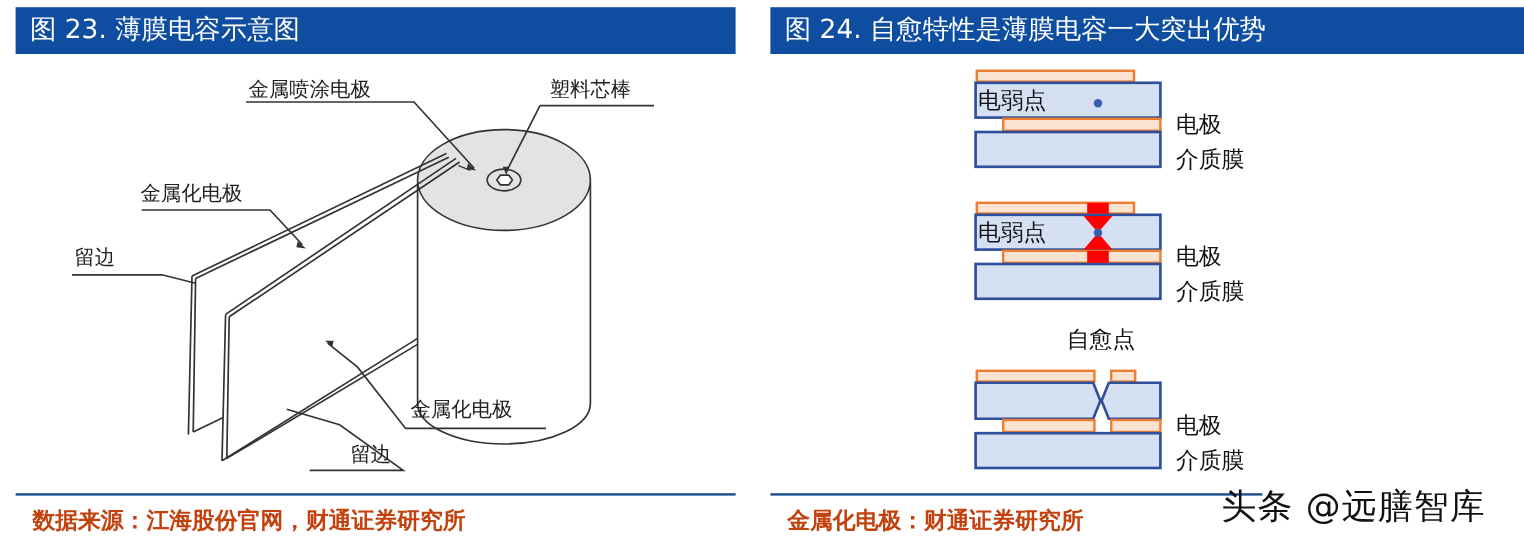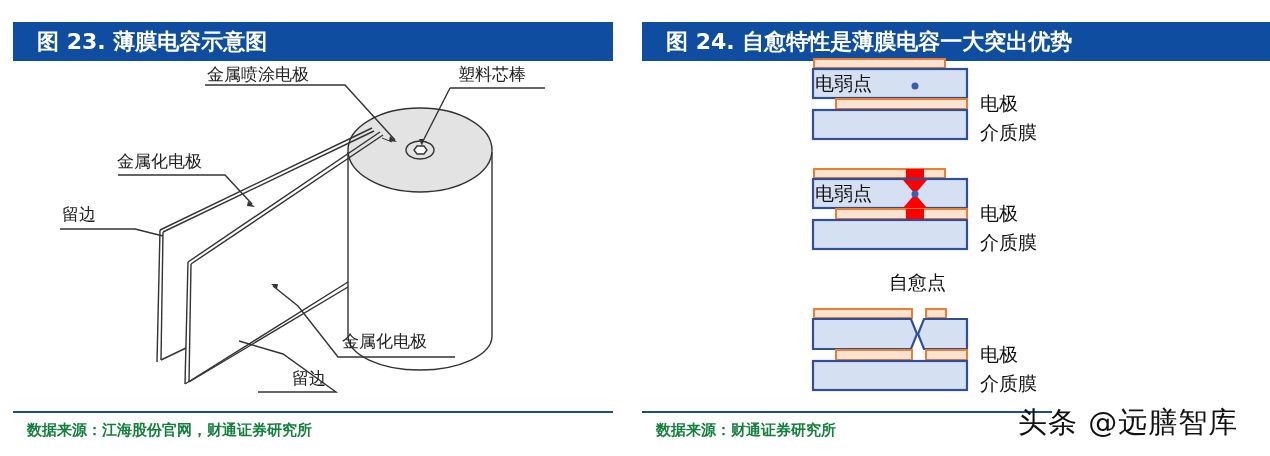--- a/index.html
+++ b/index.html
@@ -1,26 +1,26 @@
 <!DOCTYPE html>
 <html><head>
 <meta charset="utf-8">
 <style>
   html, body { margin:0; padding:0; background:#ffffff; }
   body { width:1270px; height:456px; position:relative; overflow:hidden;
          font-family:"DejaVu Sans", "Liberation Sans", sans-serif; }
   .panel-header { position:absolute; top:6px; height:39px; background:#0E4D9F; color:#ffffff;
-                  font-family:"DejaVu Sans", sans-serif; font-weight:bold; font-size:22px;
-                  line-height:39px; padding-left:24px; box-sizing:border-box; letter-spacing:0px;margin-top:16px; }
+                  font-family:"DejaVu Sans", sans-serif; font-weight:normal; font-size:22px;
+                  line-height:39px; padding-left:12px; box-sizing:border-box; letter-spacing:0px; }
   #hdr-left { left:13px; width:600px; }
   #hdr-right { left:642px; width:664px; }
   .rule { position:absolute; height:2px; background:#1a4d8c; top:411px; }
   #rule-left { left:13px; width:600px; }
   #rule-right { left:642px; width:410px; }
-  .source { position:absolute; top:421px; color:#15803d; font-weight:bold; font-size:15px;
+  .source { position:absolute; top:421px; color:#c2410c; font-weight:bold; font-size:19px;
             font-family:"DejaVu Sans", sans-serif; }
   #src-left { left:27px; }
   #src-right { left:656px; }
   .watermark { position:absolute; left:1018px; top:403px; font-size:29px; color:#111;
                font-family:"DejaVu Sans", sans-serif; letter-spacing:1px; }
   svg { position:absolute; left:0; top:0; }
   .lbl { font-family:"DejaVu Sans", sans-serif; font-size:17px; fill:#222; }
   .lblr { font-family:"DejaVu Serif", serif; font-size:19px; fill:#111; }
 </style>
 </head>
@@ -120,14 +120,14 @@
     <rect class="el" x="926" y="350" width="41" height="10"></rect>
     <rect class="di" x="813" y="361" width="154" height="29"></rect>
     <text class="lblr" x="980" y="361">电极</text>
     <text class="lblr" x="980" y="390">介质膜</text>
   </g>
 </svg>
 
 <div id="rule-left" class="rule"></div>
 <div id="rule-right" class="rule"></div>
 <div id="src-left" class="source">数据来源：江海股份官网，财通证券研究所</div>
-<div id="src-right" class="source">数据来源：财通证券研究所</div>
+<div id="src-right" class="source">金属化电极：财通证券研究所</div>
 <div class="watermark">头条 @远膳智库</div>
 
 </body></html>

